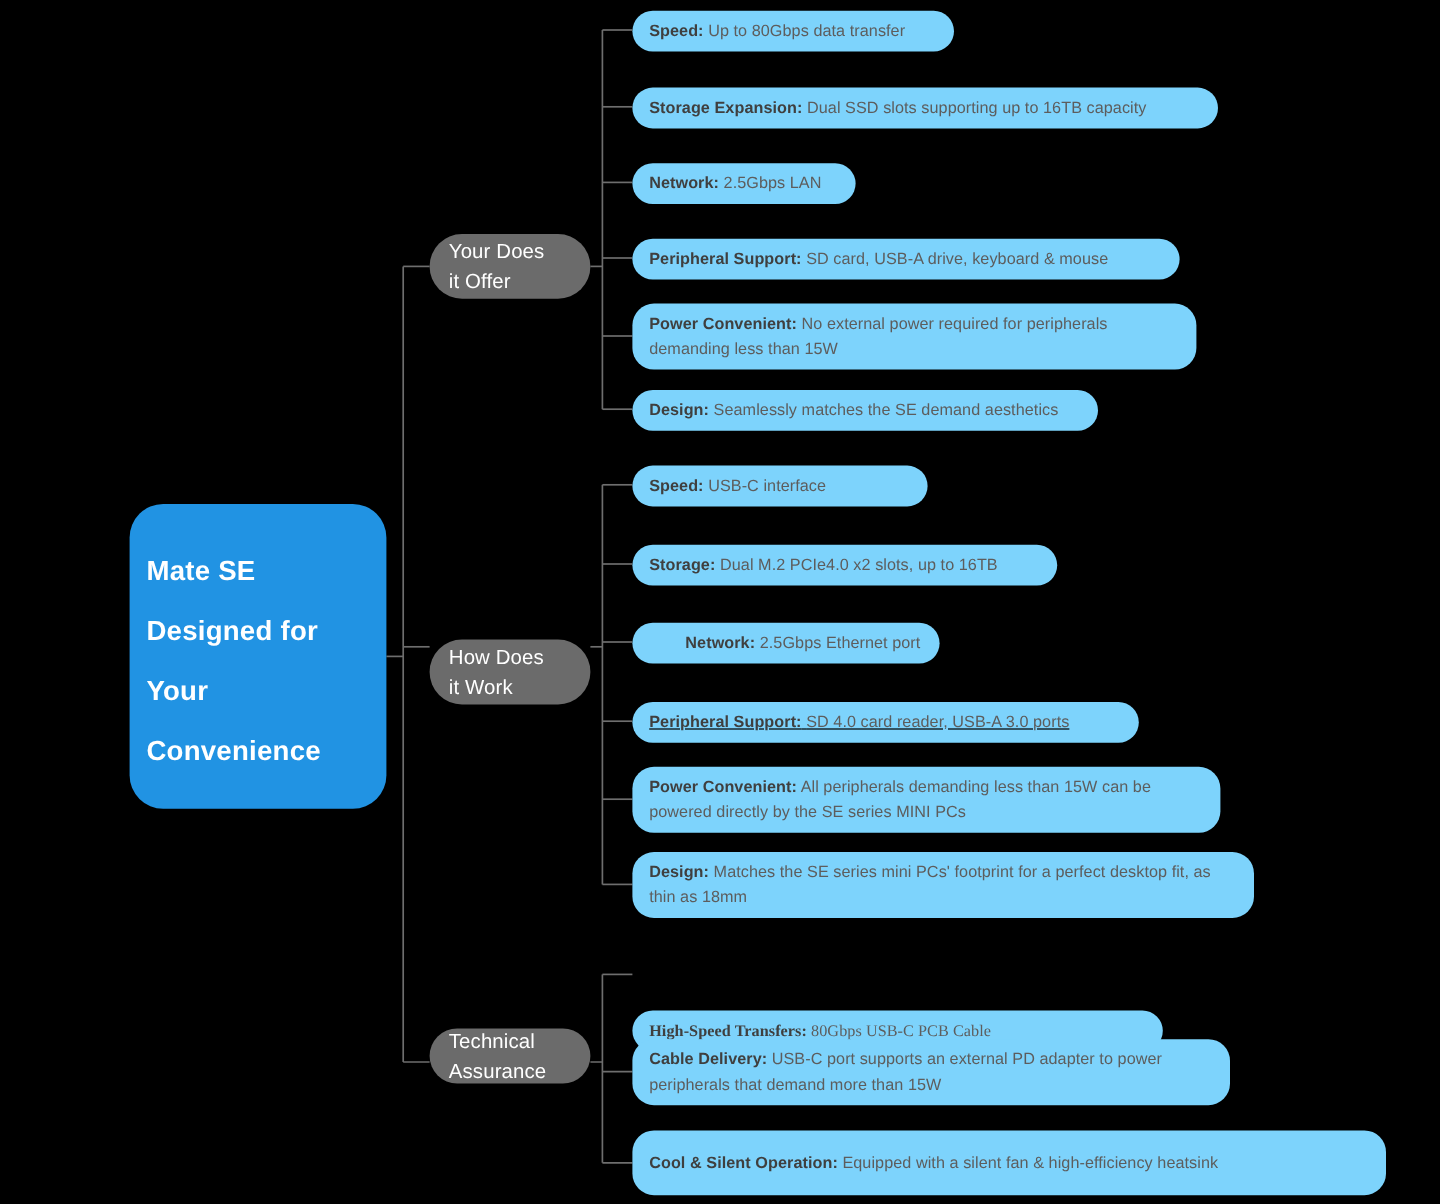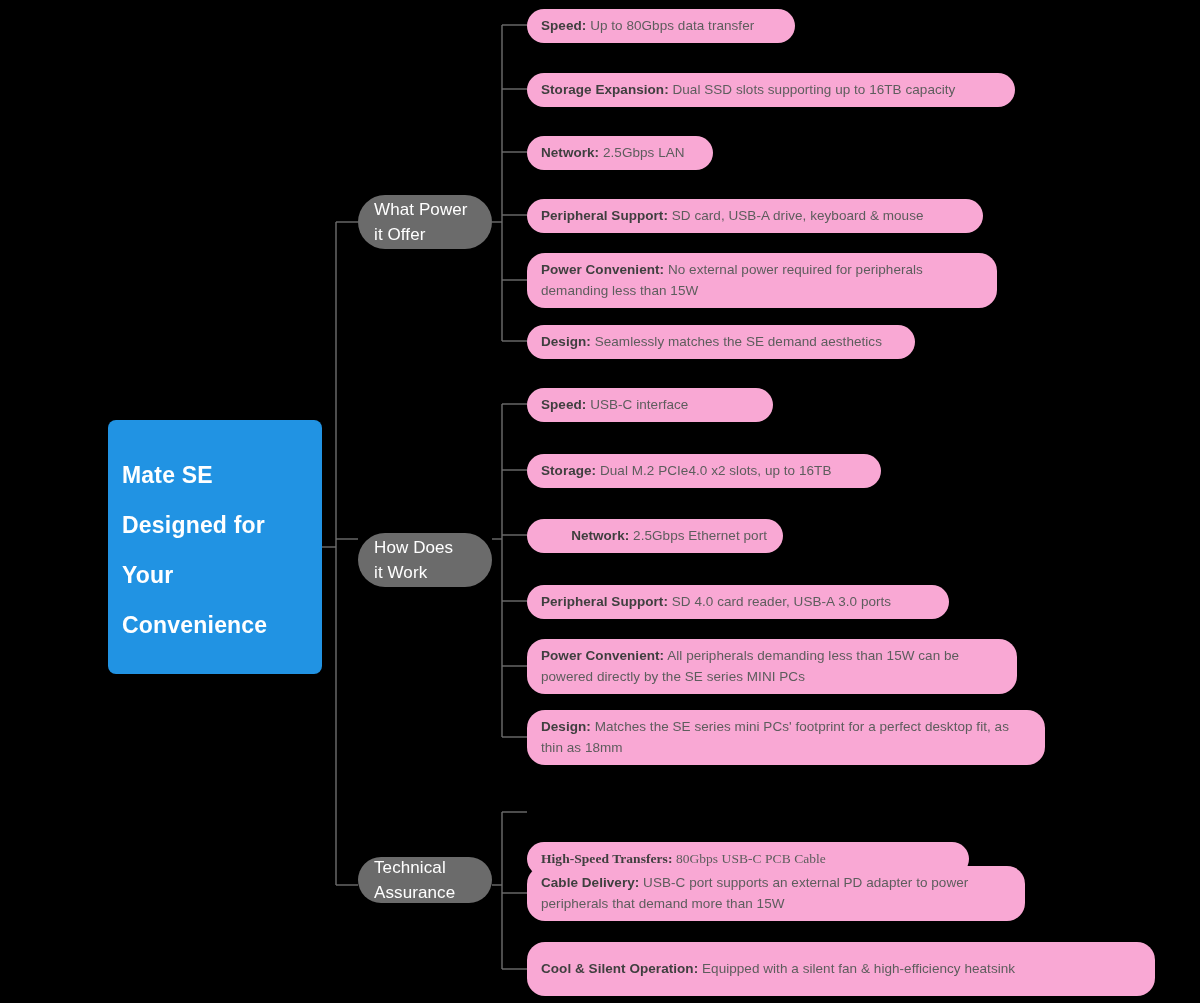--- a/index.html
+++ b/index.html
@@ -39,21 +39,21 @@
   }
 
   
   .root-node {
     position: absolute;
     left: 108px;
     top: 420px;
     width: 214px;
     height: 254px;
     background: #2193e3;
-    border-radius: 8px;
+    border-radius: 28px;
     box-sizing: border-box;
     padding: 30px 22px 0 14px;
   }
   .root-node .root-text {
     color: #ffffff;
     font-size: 23px;
     font-weight: 700;
     line-height: 50px;
     letter-spacing: 0.2px;
     white-space: pre-line;
@@ -78,21 +78,21 @@
     font-weight: 400;
     line-height: 25px;
     white-space: pre-line;
     letter-spacing: 0.1px;
   }
 
   
   .leaf-node {
     position: absolute;
     left: 527px;
-    background: #f9a8d4;
+    background: #7dd3fc;
     border-radius: 18px;
     box-sizing: border-box;
     padding: 6px 16px 7px 14px;
     display: flex;
     align-items: center;
   }
   .leaf-node .leaf-text {
     font-size: 13.5px;
     line-height: 21px;
     color: #5d5d5d;
@@ -139,21 +139,21 @@
 
   <div class="root-node">
     <div class="root-text">Mate SE
 Designed for
 Your
 Convenience</div>
   </div>
 
   <div id="nodes">
       <div class="branch-node" style="top: 195px; height: 54px;">
-        <div class="branch-text">What Power
+        <div class="branch-text">Your Does
 it Offer</div>
       </div>
       <div class="leaf-node" style="top: 8.5px; width: 268px; min-height: 33px;">
         <div class="leaf-text"><b>Speed:</b> <span>Up to 80Gbps data transfer</span></div>
       </div>
       <div class="leaf-node" style="top: 72.5px; width: 488px; min-height: 33px;">
         <div class="leaf-text"><b>Storage Expansion:</b> <span>Dual SSD slots supporting up to 16TB capacity</span></div>
       </div>
       <div class="leaf-node" style="top: 135.5px; width: 186px; min-height: 33px;">
         <div class="leaf-text"><b>Network:</b> <span>2.5Gbps LAN</span></div>
@@ -173,21 +173,21 @@
       </div>
       <div class="leaf-node" style="top: 387.5px; width: 246px; min-height: 33px;">
         <div class="leaf-text"><b>Speed:</b> <span>USB-C interface</span></div>
       </div>
       <div class="leaf-node" style="top: 453.5px; width: 354px; min-height: 33px;">
         <div class="leaf-text"><b>Storage:</b> <span>Dual M.2 PCIe4.0 x2 slots, up to 16TB</span></div>
       </div>
       <div class="leaf-node" style="top: 518.5px; width: 256px; min-height: 33px; justify-content: flex-end;">
         <div class="leaf-text"><b>Network:</b> <span>2.5Gbps Ethernet port</span></div>
       </div>
-      <div class="leaf-node" style="top: 584.5px; width: 422px; min-height: 33px;">
+      <div class="leaf-node" style="top: 584.5px; width: 422px; min-height: 33px; text-decoration: underline;">
         <div class="leaf-text"><b>Peripheral Support:</b> <span>SD 4.0 card reader, USB-A 3.0 ports</span></div>
       </div>
       <div class="leaf-node" style="top: 639px; width: 490px; min-height: 54px;">
         <div class="leaf-text"><b>Power Convenient:</b> <span>All peripherals demanding less than 15W can be powered directly by the SE series MINI PCs</span></div>
       </div>
       <div class="leaf-node" style="top: 710px; width: 518px; min-height: 54px;">
         <div class="leaf-text"><b>Design:</b> <span>Matches the SE series mini PCs' footprint for a perfect desktop fit, as thin as 18mm</span></div>
       </div>
       <div class="branch-node" style="top: 857px; height: 46px;">
         <div class="branch-text">Technical

